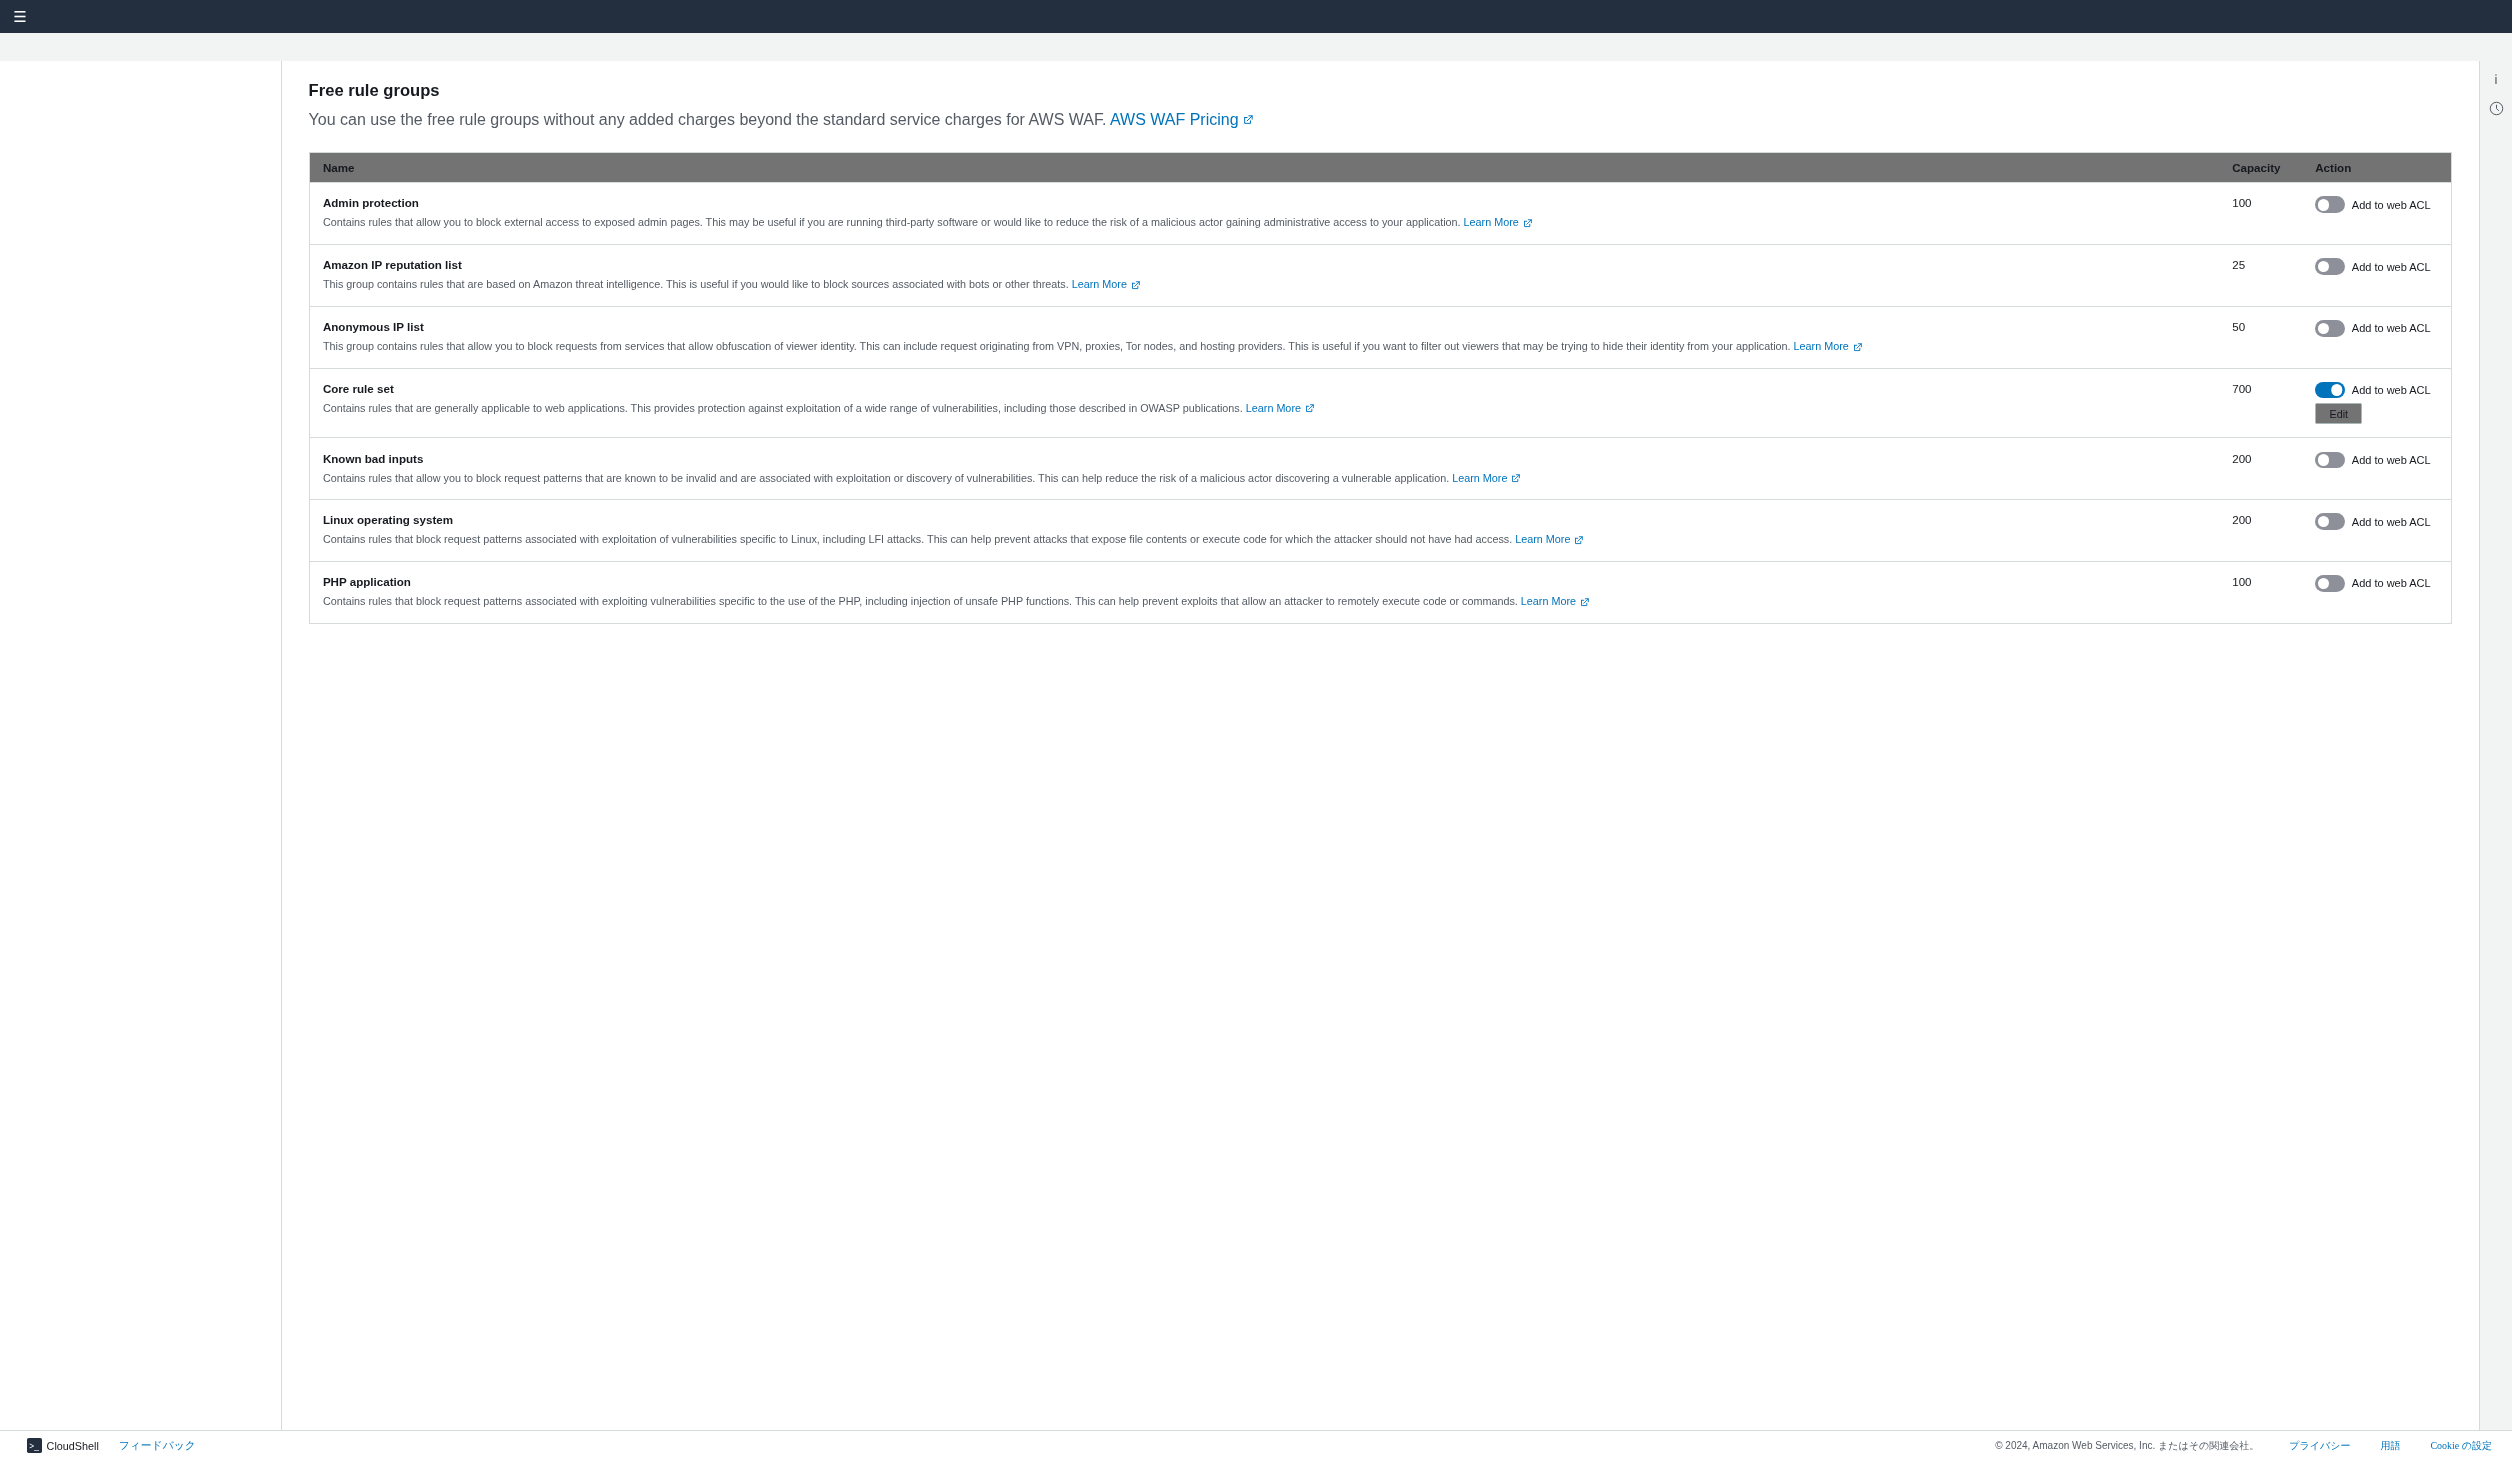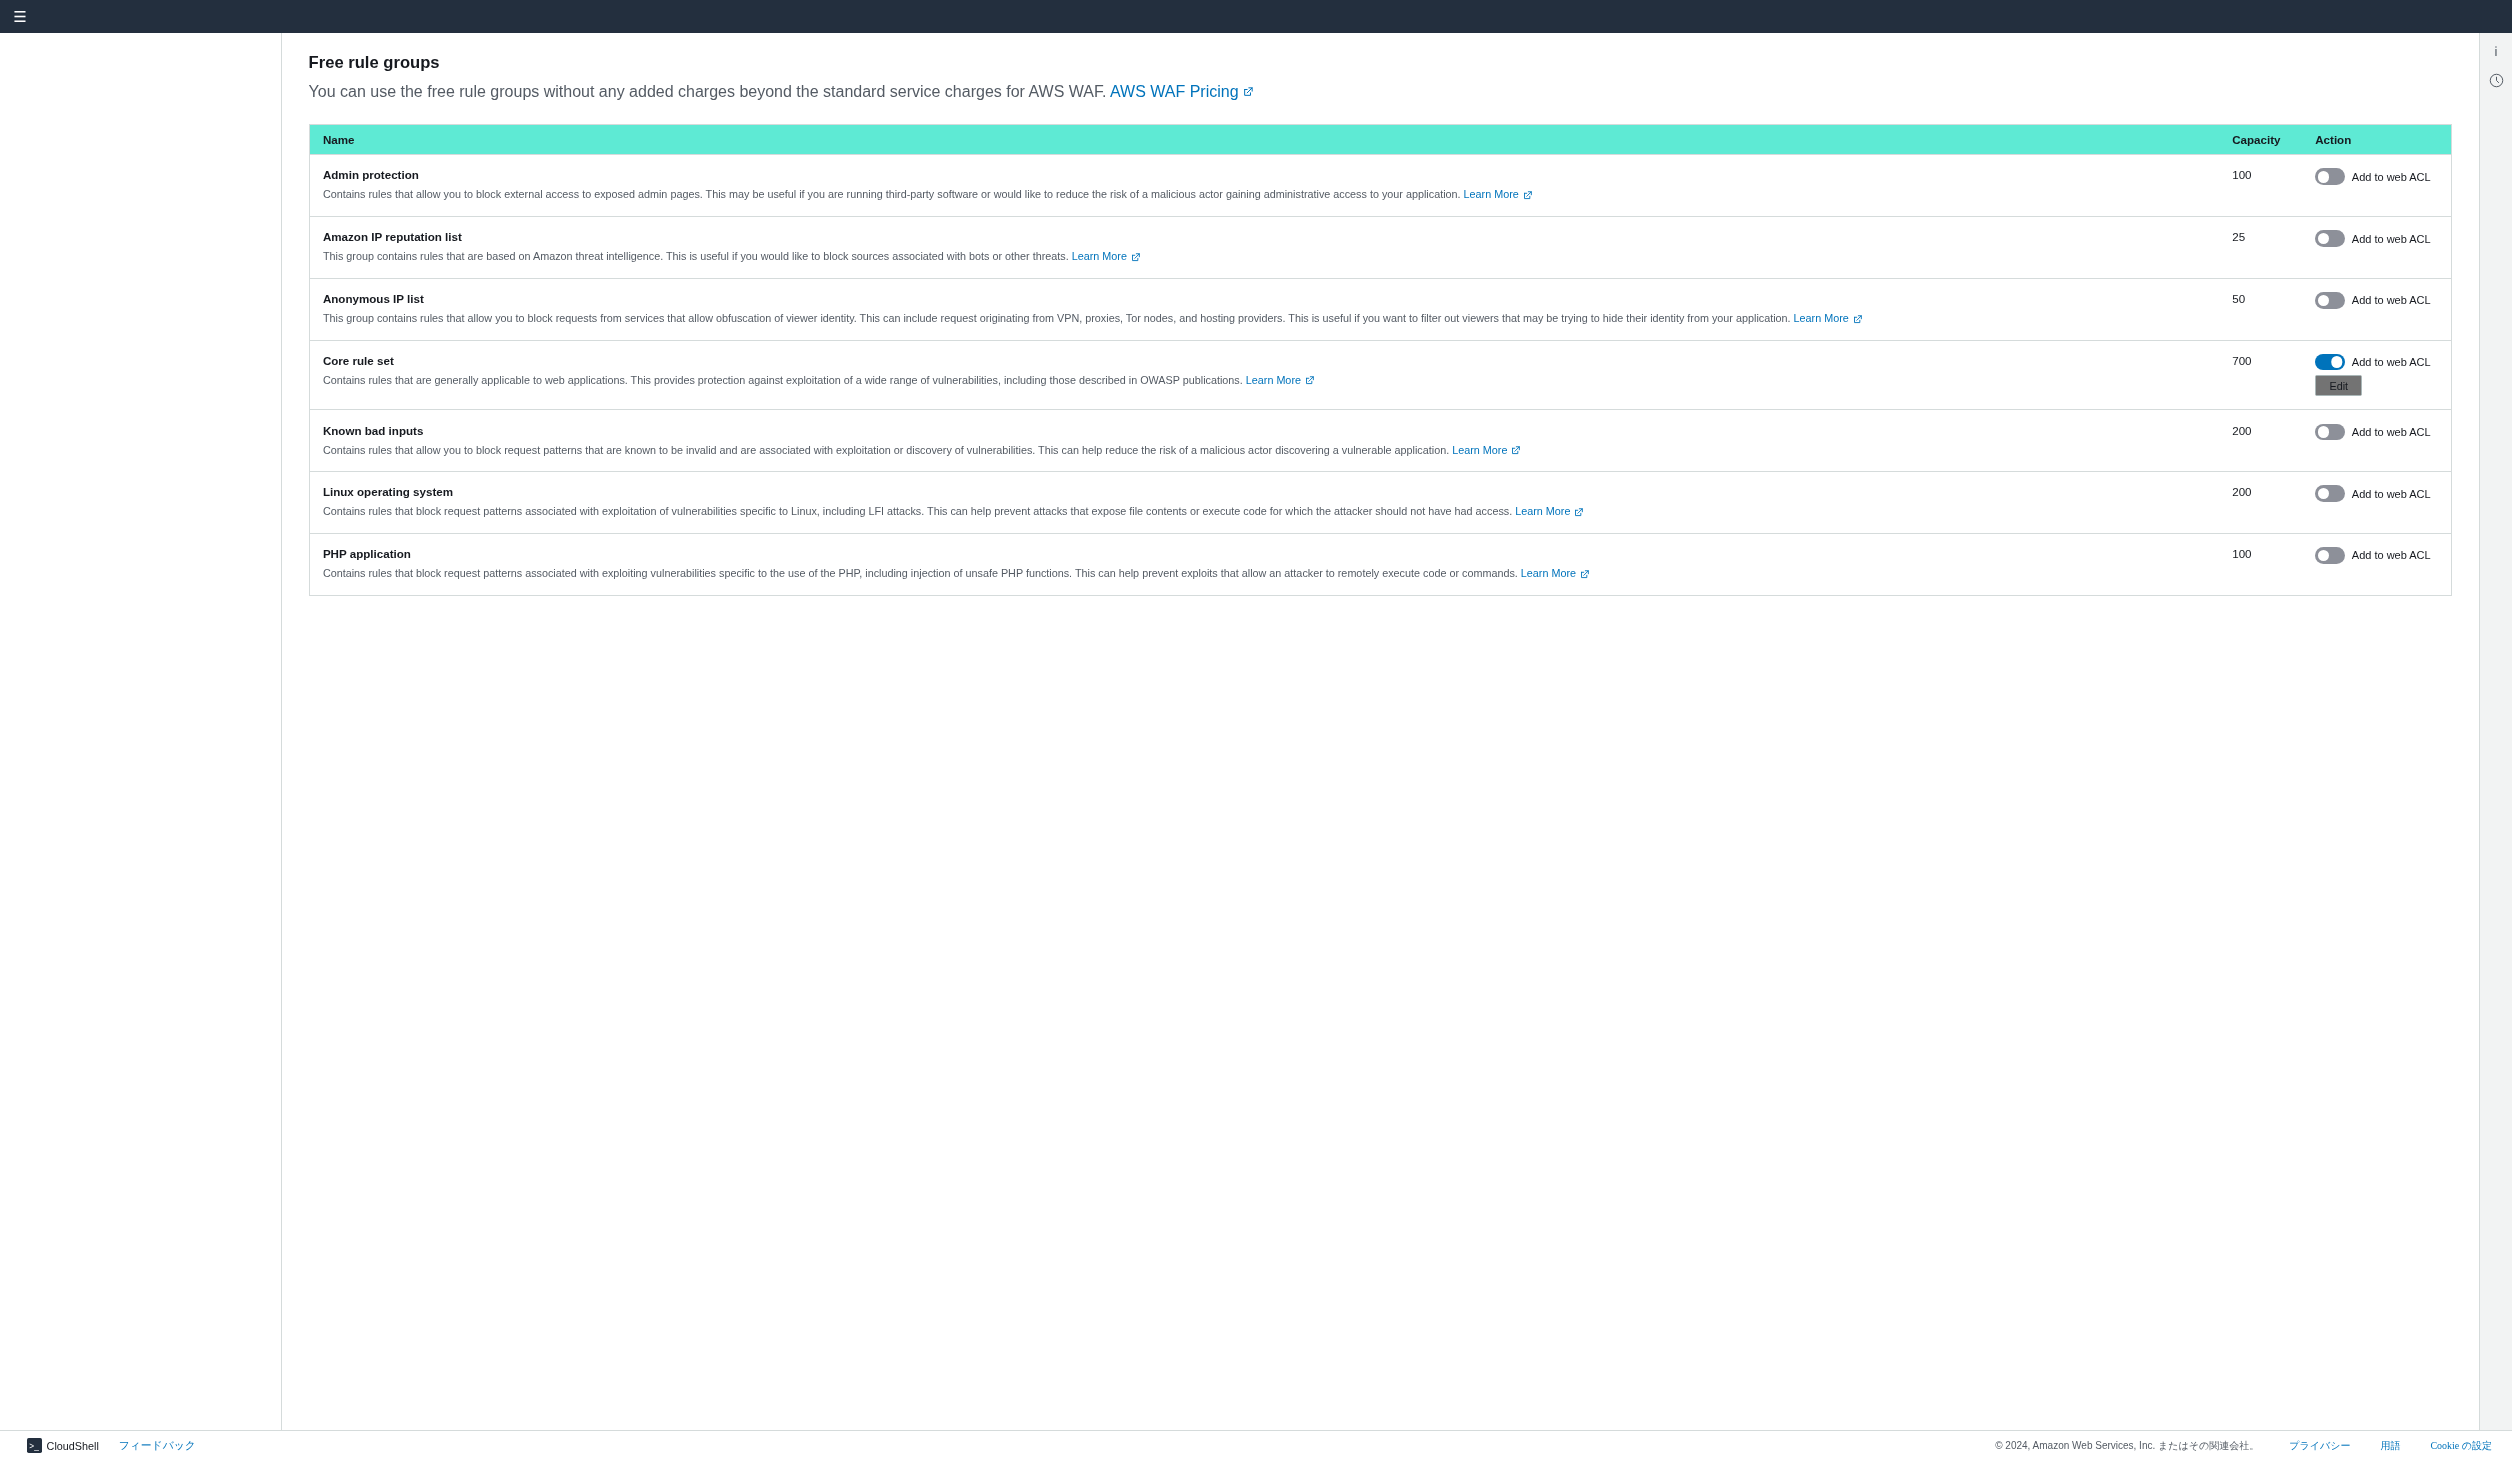--- a/index.html
+++ b/index.html
@@ -25,20 +25,21 @@
     .hamburger-icon {
       color: #fff;
       font-size: 15px;
       cursor: pointer;
     }
 
     .main-layout {
       display: flex;
       flex: 1;
       overflow: hidden;
+      margin-top: 28px;
     }
 
     .sidebar {
       width: 282px;
       background: #fff;
       border-right: 0.8px solid #d5dbdb;
       flex-shrink: 0;
     }
 
     .content-area {
@@ -90,21 +91,21 @@
       text-decoration: none;
     }
 
     .rules-table {
       width: 100%;
       border-collapse: collapse;
       border: 0.8px solid #d5dbdb;
     }
 
     .rules-table thead tr {
-      background: #5eead4;
+      background: #737373;
       border-bottom: 0.8px solid #d5dbdb;
       padding-left: 21px;
     }
 
     .rules-table th {
       padding: 8.3px 13.3px;
       text-align: left;
       font-weight: 700;
       font-size: 11.6px;
       color: #16191f;

